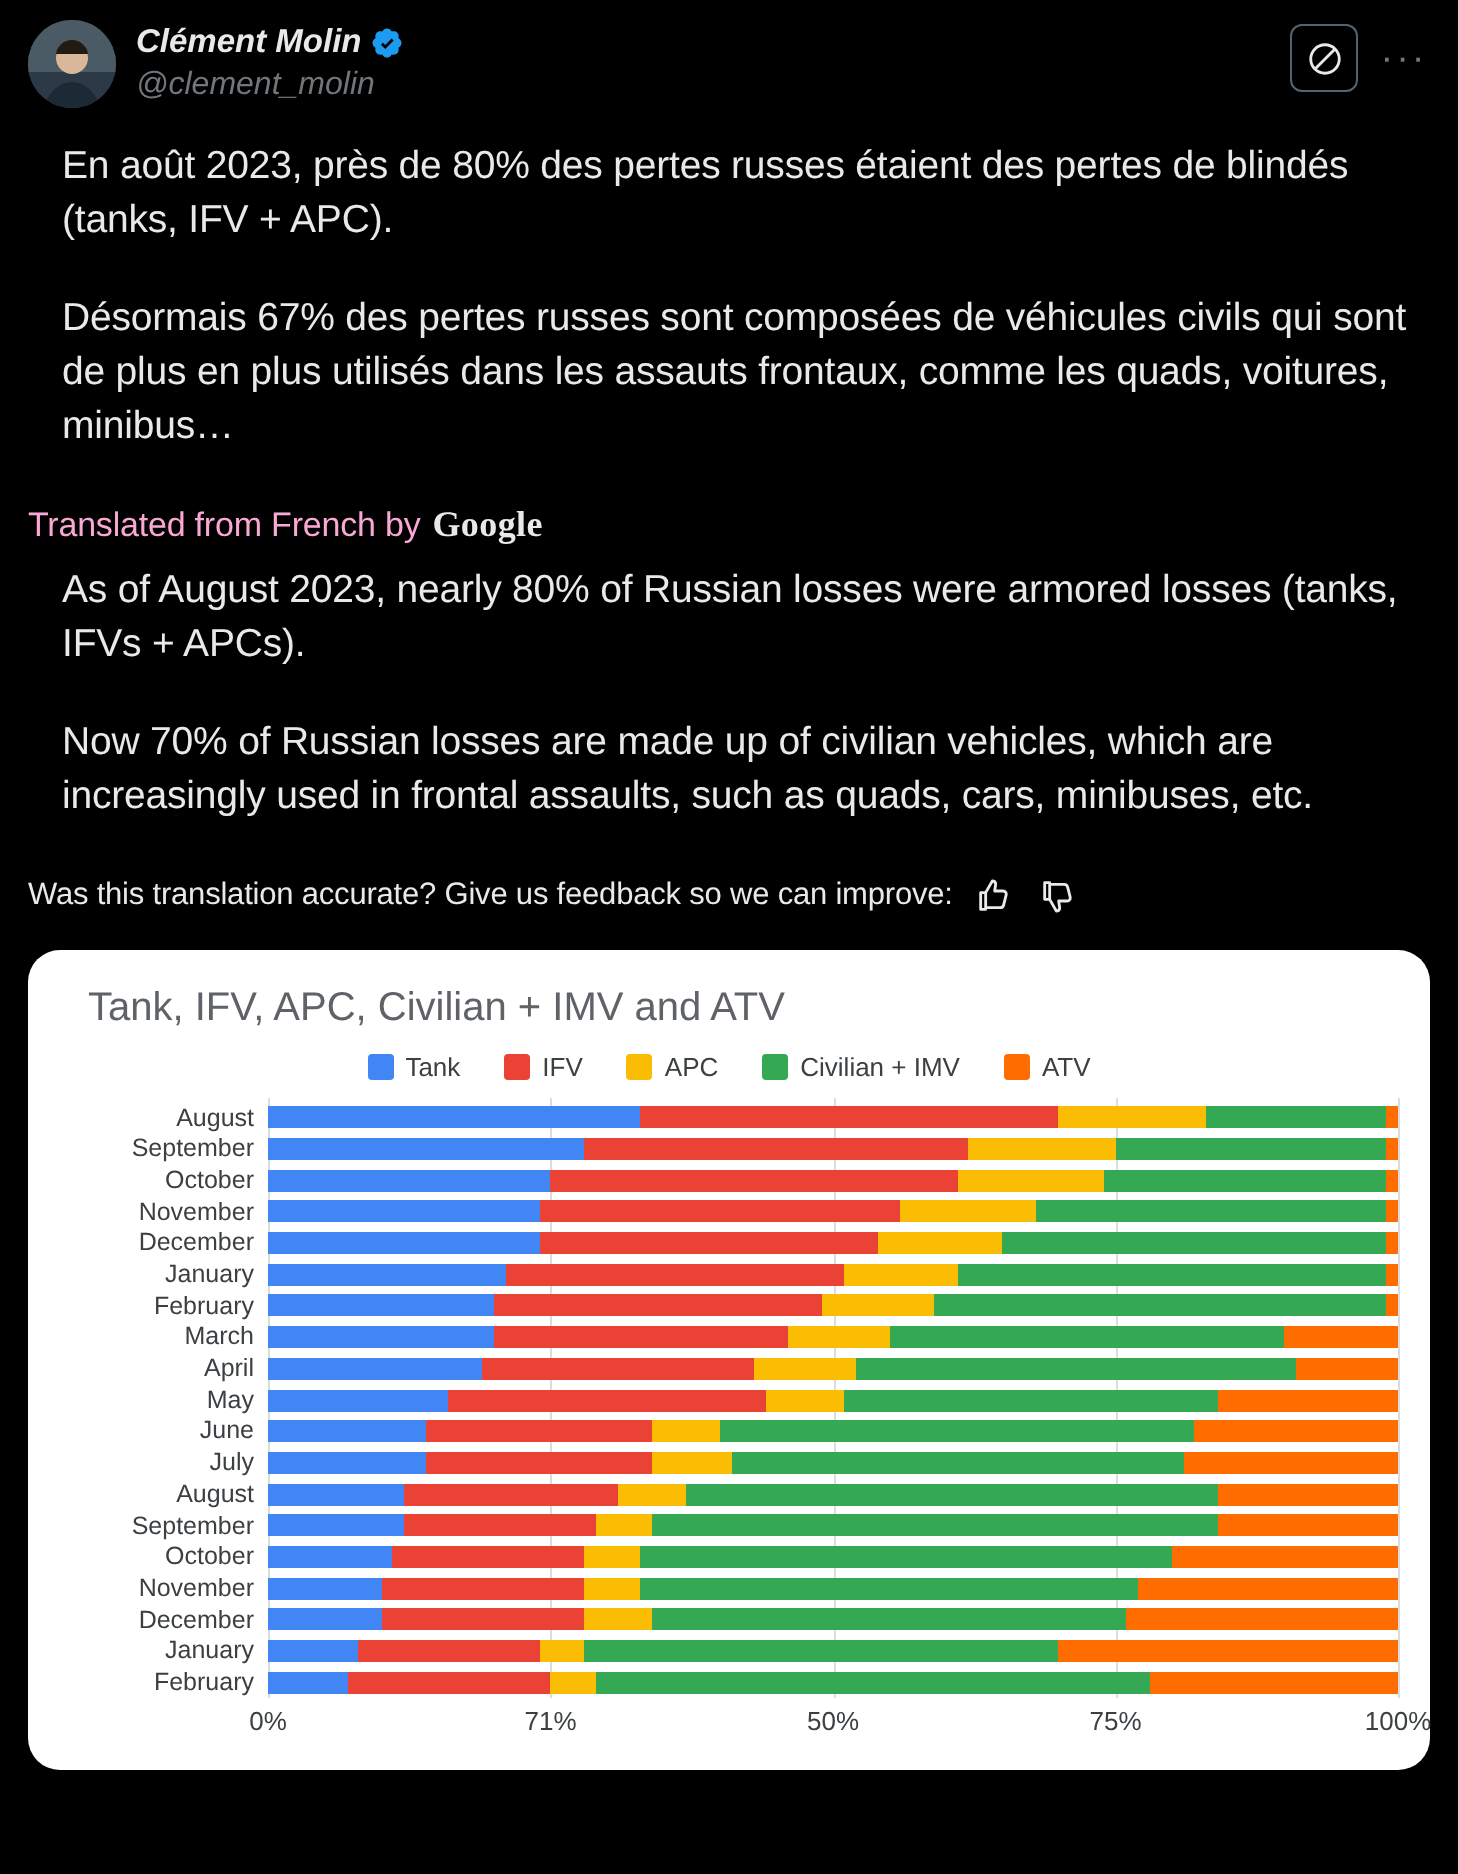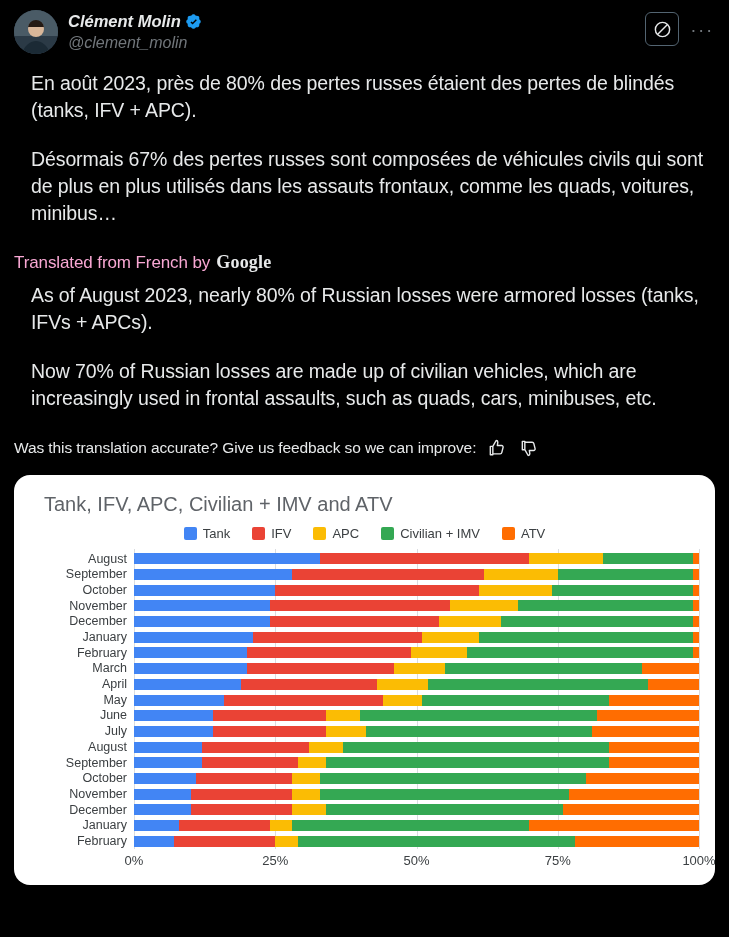--- a/index.html
+++ b/index.html
@@ -513,20 +513,20 @@
               <div class="seg" style="width: 18%; background: rgb(234, 67, 53);"></div>
               <div class="seg" style="width: 4%; background: rgb(251, 188, 4);"></div>
               <div class="seg" style="width: 49%; background: rgb(52, 168, 83);"></div>
               <div class="seg" style="width: 22%; background: rgb(255, 109, 1);"></div>
             </div>
           </div>
         </div>
     </div>
     <div class="x-axis">
         <span class="x-tick" style="left: 0%;">0%</span>
-        <span class="x-tick" style="left: 25%;">25%</span>
+        <span class="x-tick" style="left: 25%;">71%</span>
         <span class="x-tick" style="left: 50%;">50%</span>
         <span class="x-tick" style="left: 75%;">75%</span>
         <span class="x-tick" style="left: 100%;">100%</span>
       </div>
   </div>
 
 </div>
 
 </body></html>

